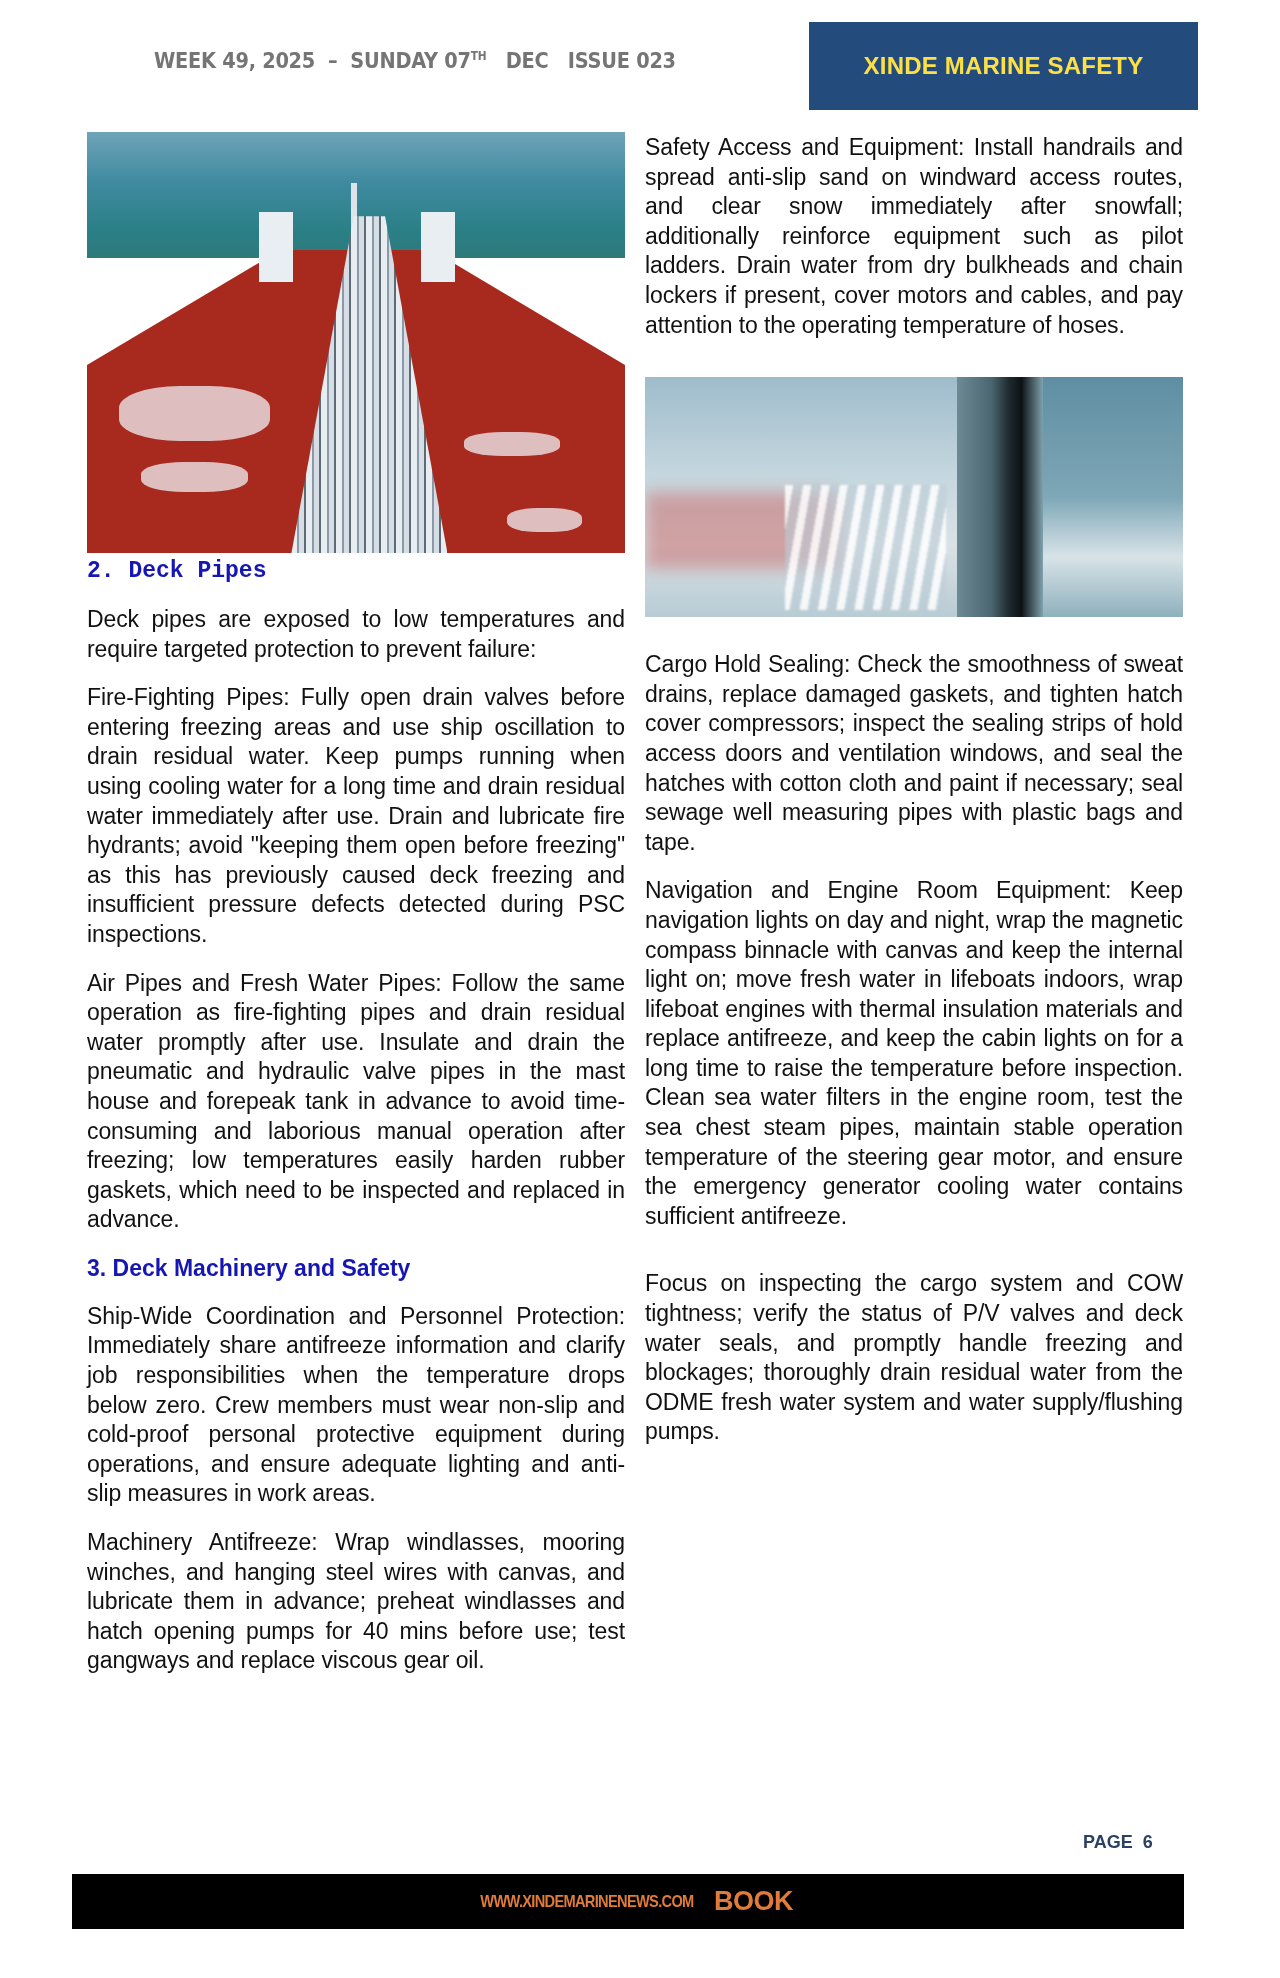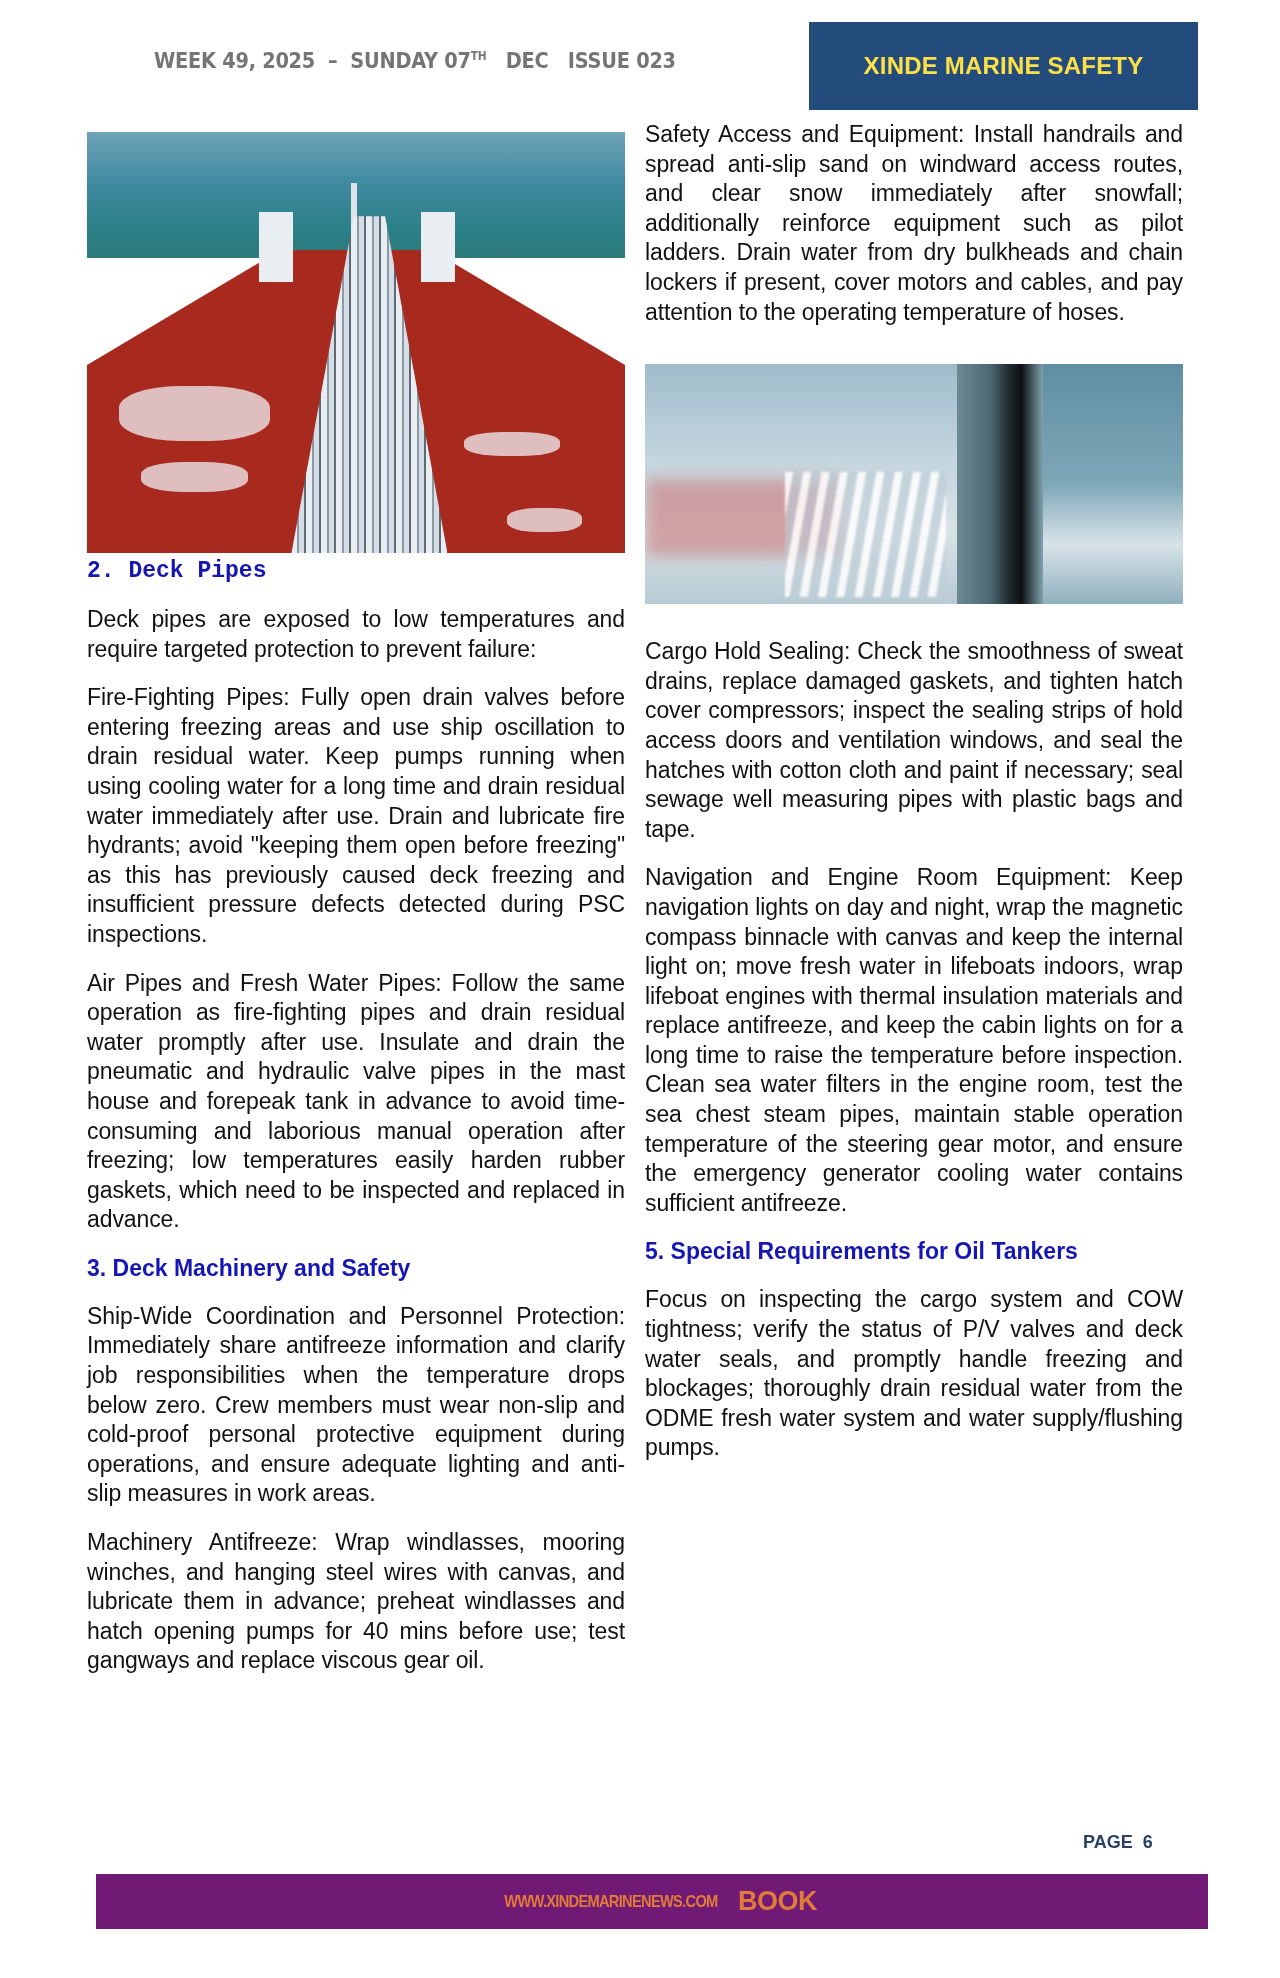--- a/index.html
+++ b/index.html
@@ -7,21 +7,21 @@
          font-family: "Liberation Sans", sans-serif; color: #111111; }
   .masthead-date { position: absolute; left: 154px; top: 48px; font-family: "DejaVu Sans", sans-serif;
          font-size: 22px; font-weight: bold; color: #757575; letter-spacing: -0.3px; white-space: pre;
          transform: scaleX(0.88); transform-origin: left center; }
   .masthead-date sup { font-size: 12px; vertical-align: 8px; }
   .brand-box { position: absolute; left: 809px; top: 22px; width: 389px; height: 88px; background: #234b7c;
          display: flex; align-items: center; justify-content: center; }
   .brand-box span { color: #fde047; font-weight: bold; font-size: 24px; letter-spacing: 0.2px; }
   .col { position: absolute; width: 538px; }
   .col-left { left: 87px; top: 132px; }
-  .col-right { left: 645px; top: 120px; }
+  .col-right { left: 645px; top: 133px; }
   .photo { display: block; width: 538px; position: relative; overflow: hidden; }
   .photo-1 { height: 421px;
      background:
        linear-gradient(180deg, rgba(0,0,0,0) 0%, rgba(0,0,0,0) 100%),
        linear-gradient(180deg, #6fa3b8 0%, #3f8aa0 12%, #2a7f85 24%, #2e7a7a 30%, rgba(0,0,0,0) 30%); }
   .deck { position: absolute; left: 0; right: 0; bottom: 0; height: 72%;
      background: #a8291d; clip-path: polygon(36% 0, 64% 0, 100% 38%, 100% 100%, 0 100%, 0 38%); }
   .snow { position: absolute; background: rgba(240,240,245,0.75); border-radius: 40%; }
   .pipes { position: absolute; left: 38%; right: 33%; bottom: 0; top: 20%;
      background: repeating-linear-gradient(90deg, #e8edf2 0 6px, #8a9aa8 6px 8px, #d7dde4 8px 13px, #5d6b77 13px 15px);
@@ -36,21 +36,21 @@
      background: repeating-linear-gradient(100deg, rgba(255,255,255,0.85) 0 8px, rgba(190,205,215,0.6) 8px 18px); filter: blur(1px); }
   .p2-frame { position: absolute; left: 58%; top: 0; width: 16%; height: 100%;
      background: linear-gradient(90deg, #6d8a94 0%, #4b6670 40%, #1f2b2f 60%, #0d1214 75%, #7fa1ae 100%); }
   .p2-right { position: absolute; left: 74%; top: 0; right: 0; height: 100%;
      background: linear-gradient(180deg, #5f8ea2 0%, #7ea7b7 50%, #d8e3e8 75%, #8fb0bd 100%); }
   .h2 { font-size: 23px; font-weight: bold; color: #1616b3; margin: 0; line-height: 29px; }
   .p { font-size: 23px; line-height: 29.6px; text-align: justify; margin: 0; letter-spacing: -0.1px; }
   .gap { height: 19px; }
   .col-left .h2.first { margin-top: 4px; font-family: Liberation Mono, monospace; }
   .page-label { position: absolute; left: 1083px; top: 1832px; font-size: 18px; font-weight: bold; color: #2a4064; white-space: pre; }
-  .footer-bar { position: absolute; left: 96px; top: 1874px; width: 1112px; height: 55px; background: #701a75;
+  .footer-bar { position: absolute; left: 72px; top: 1874px; width: 1112px; height: 55px; background: #000000;
          display: flex; align-items: center; justify-content: center; gap: 13px; }
   .footer-url { color: #e07b39; font-size: 17px; font-weight: bold; letter-spacing: -0.8px;
          transform: scaleX(0.86); display: inline-block; }
   .footer-book { color: #e07b39; font-size: 27px; font-weight: bold; margin-left: -10px; letter-spacing: -0.5px; }
 </style>
 </head>
 <body>
 
 <div class="masthead-date"><span>WEEK 49, 2025</span>  <span>–</span>  <span>SUNDAY 07</span><sup>TH</sup>   <span>DEC</span>   <span>ISSUE 023</span></div>
 
@@ -94,21 +94,20 @@
     <div class="p2-rails"></div>
     <div class="p2-frame"></div>
     <div class="p2-right"></div>
   </div>
   <div class="gap" style="height:14px"></div>
   <div class="gap"></div>
   <p class="p">Cargo Hold Sealing: Check the smoothness of sweat drains, replace damaged gaskets, and tighten hatch cover compressors; inspect the sealing strips of hold access doors and ventilation windows, and seal the hatches with cotton cloth and paint if necessary; seal sewage well measuring pipes with plastic bags and tape.</p>
   <div class="gap"></div>
   <p class="p">Navigation and Engine Room Equipment: Keep navigation lights on day and night, wrap the magnetic compass binnacle with canvas and keep the internal light on; move fresh water in lifeboats indoors, wrap lifeboat engines with thermal insulation materials and replace antifreeze, and keep the cabin lights on for a long time to raise the temperature before inspection. Clean sea water filters in the engine room, test the sea chest steam pipes, maintain stable operation temperature of the steering gear motor, and ensure the emergency generator cooling water contains sufficient antifreeze.</p>
   <div class="gap"></div>
-  <h2 class="h2">5. Special Requirements for Oil Tankers</h2>
   <div class="gap"></div>
   <p class="p">Focus on inspecting the cargo system and COW tightness; verify the status of P/V valves and deck water seals, and promptly handle freezing and blockages; thoroughly drain residual water from the ODME fresh water system and water supply/flushing pumps.</p>
 </div>
 
 <div class="page-label"><span>PAGE</span>  <span>6</span></div>
 
 <div class="footer-bar">
   <span class="footer-url">WWW.XINDEMARINENEWS.COM</span>
     <span class="footer-book">BOOK</span>
 </div>

